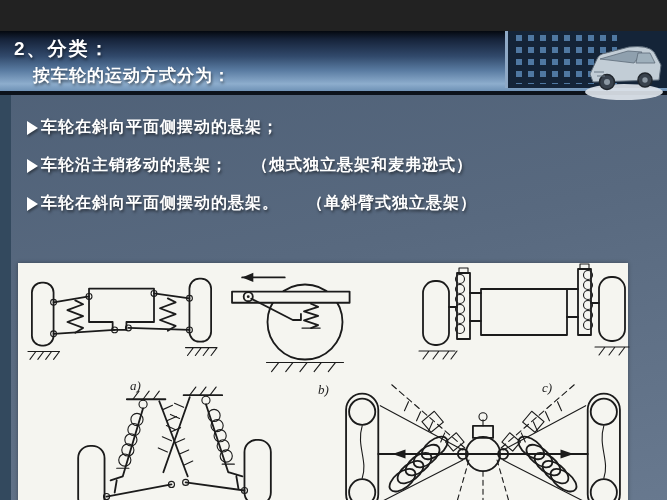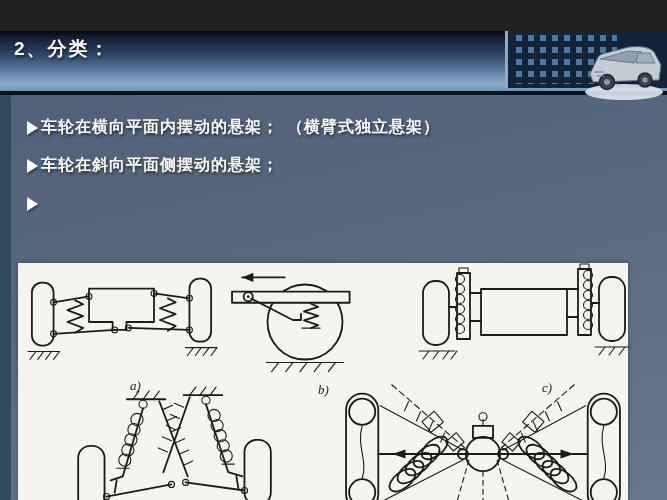--- a/index.html
+++ b/index.html
@@ -78,20 +78,21 @@
     font-family:"Liberation Serif","DejaVu Serif",serif;
   }
 </style>
 </head>
 <body>
 
 <div class="slide">
 
   <div class="header">
     <div class="title">2、分类：</div>
+    <div class="subtitle">按车轮的运动方式分为：</div>
   </div>
 
   <div class="dot-panel">
     <div class="dots"></div>
   </div>
 
   <svg class="car" viewBox="0 0 84 68">
     <ellipse cx="42" cy="58" rx="39" ry="8" fill="#dde3e9" opacity="0.92"></ellipse>
     <path d="M8,40 L15,25 Q17,20 24,19 L47,13 Q66,11 72,18 L79,31 L77,46 L11,48 Z" fill="#c2cdd6" stroke="#5d6b79" stroke-width="1"></path>
     <path d="M18,25 L46,17 L60,18 L52,29 Z" fill="#8fa0ae" stroke="#5d6b79" stroke-width="0.8"></path>
@@ -102,29 +103,31 @@
     <circle cx="63" cy="46" r="2.7" fill="#8b97a2"></circle>
     <path d="M12,38 h10 M15,42 h8" stroke="#6b7885" stroke-width="1" fill="none"></path>
   </svg>
 
   <div class="left-strip"></div>
   <div class="bottom-left-block"></div>
 
   <div class="bullets">
     <div class="bullet-row">
       <span class="arrow-icon"></span>
-      <span class="bullet-text">车轮在横向平面内摆动的悬架；</span>
-      <span class="bullet-note">（横臂式独立悬架）</span>
+      <span class="bullet-text">车轮在斜向平面侧摆动的悬架；</span>
     </div>
     <div class="bullet-row">
       <span class="arrow-icon"></span>
-      <span class="bullet-text">车轮在斜向平面侧摆动的悬架；</span>
+      <span class="bullet-text">车轮沿主销移动的悬架；</span>
+      <span class="bullet-note">（烛式独立悬架和麦弗逊式）</span>
     </div>
     <div class="bullet-row">
       <span class="arrow-icon"></span>
+      <span class="bullet-text">车轮在斜向平面侧摆动的悬架。</span>
+      <span class="bullet-note">（单斜臂式独立悬架）</span>
     </div>
   </div>
 
   <div class="figure-panel">
 
     <div class="diag" style="left:8px;top:4px;width:192px;height:110px;">
       <svg viewBox="0 0 195 108">
         <rect x="6" y="14" width="22" height="64" rx="10"></rect>
         <path class="thin" d="M2,84 h32 M10,84 l-6,8 M18,84 l-6,8 M26,84 l-6,8 M34,84 l-6,8"></path>
         <rect x="166" y="10" width="22" height="64" rx="10"></rect>

